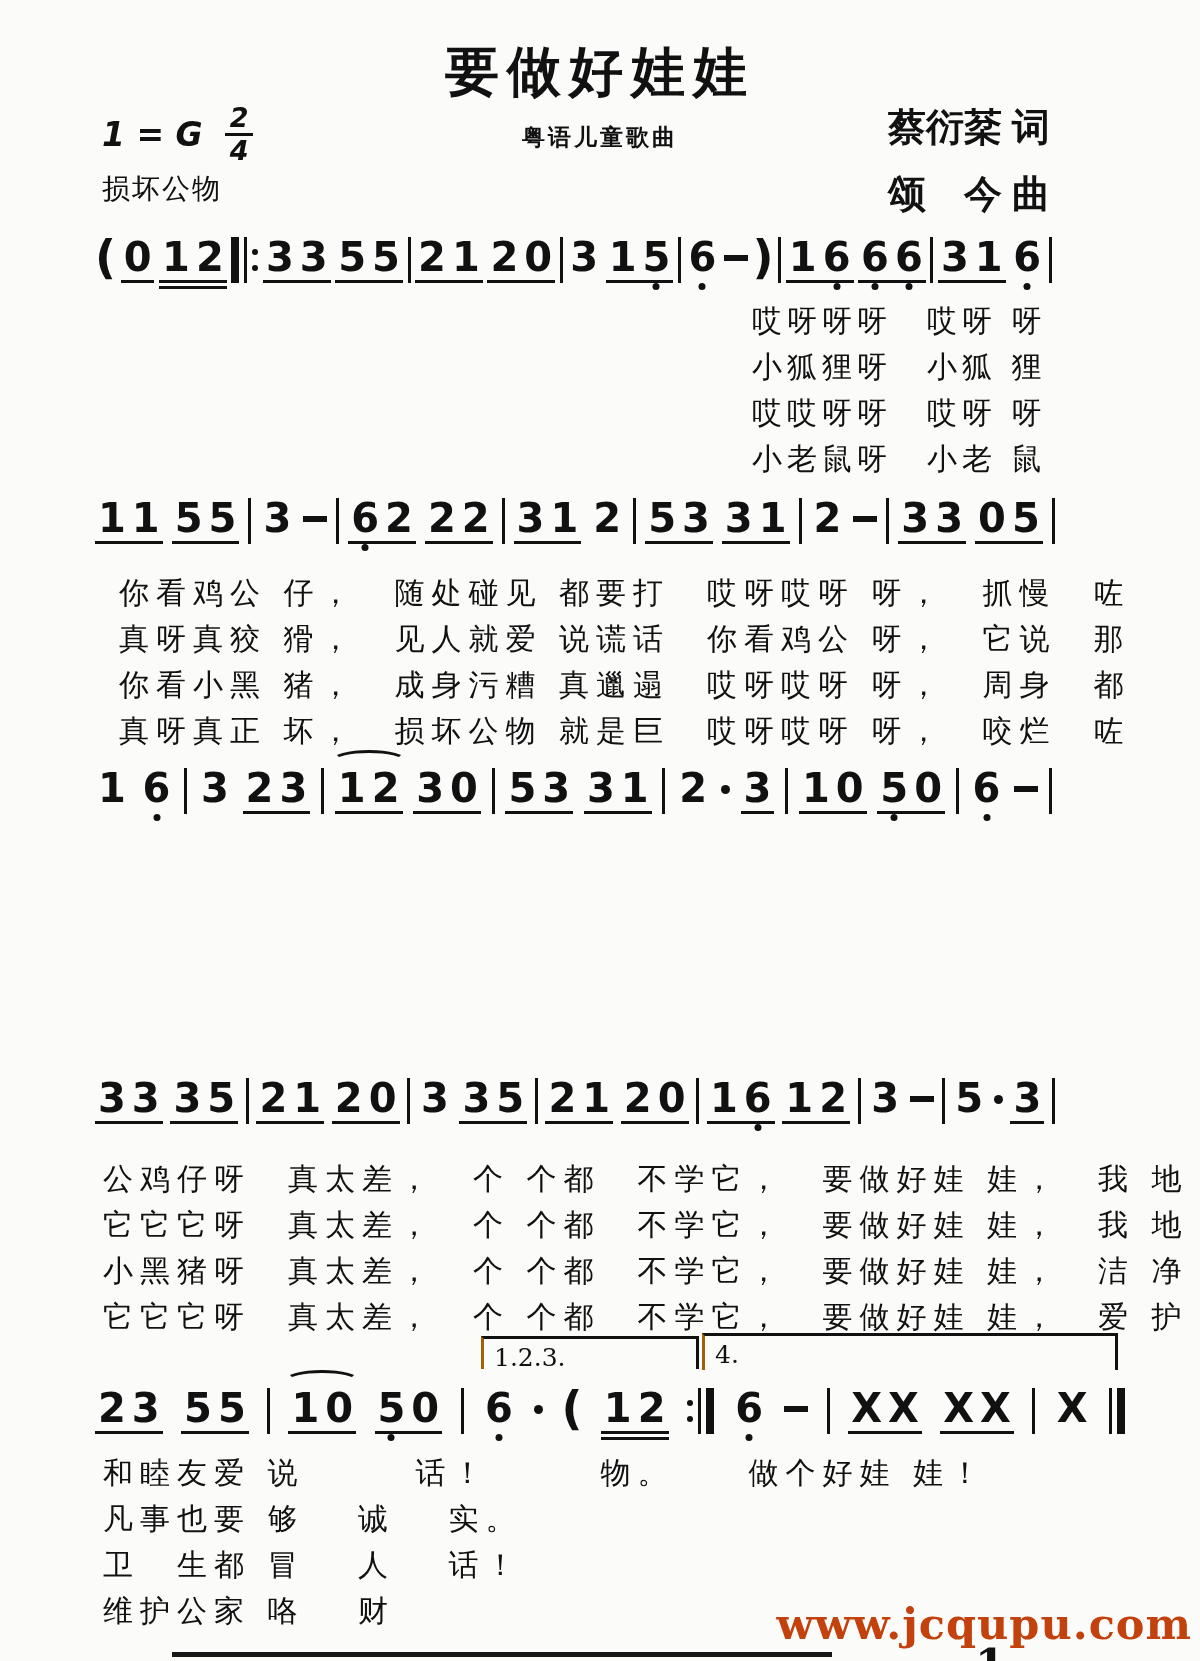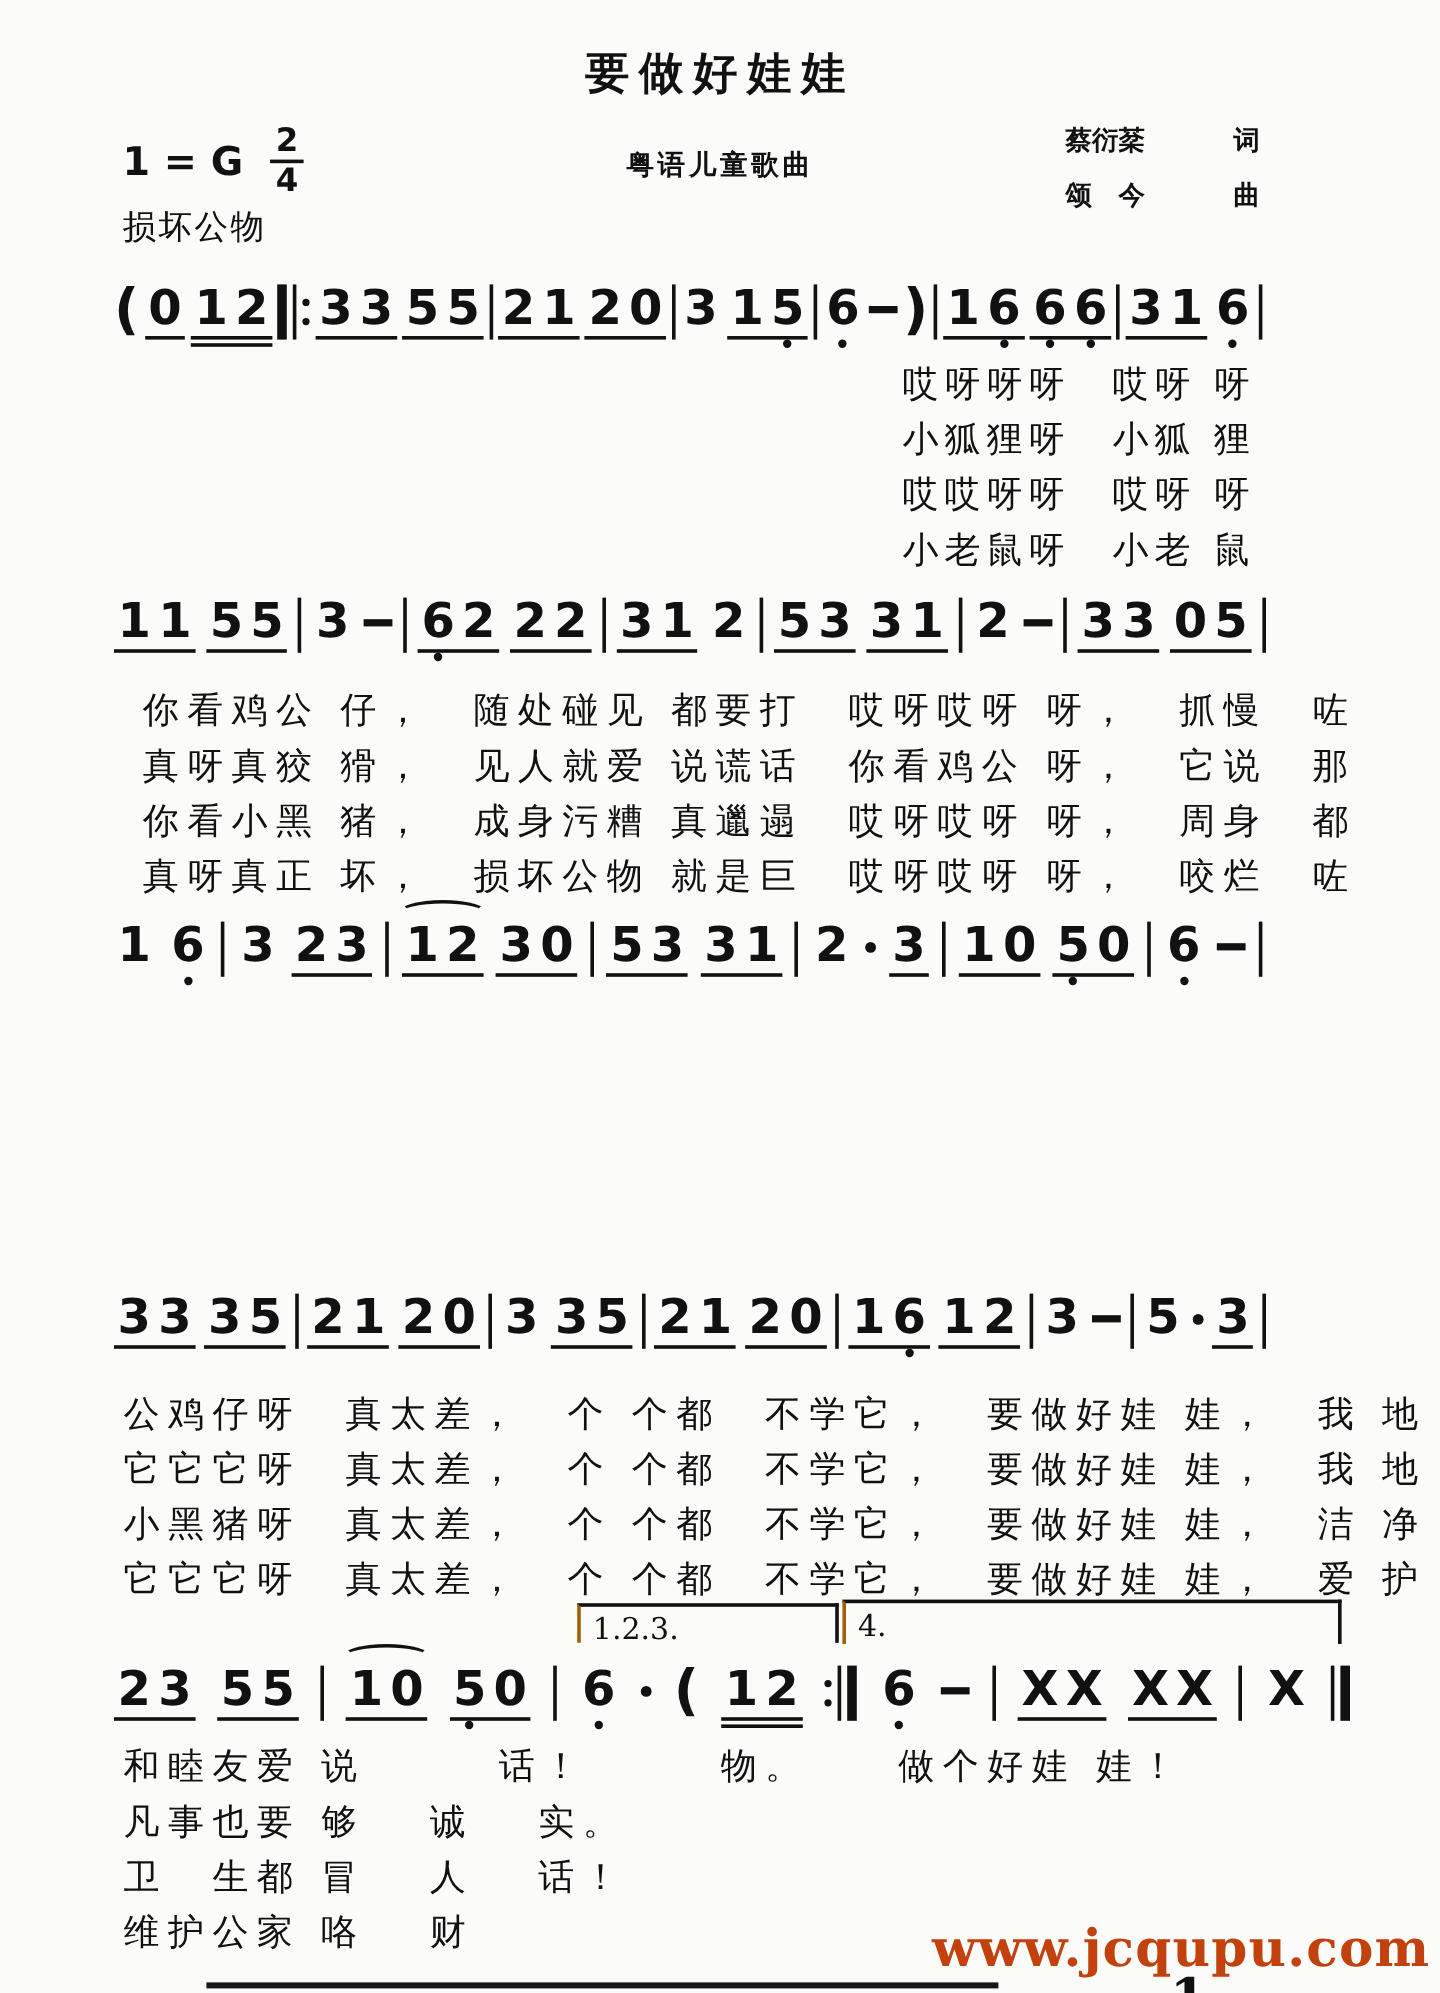--- a/index.html
+++ b/index.html
@@ -1,29 +1,29 @@
 <!DOCTYPE html>
 <html><head>
 <meta charset="utf-8">
 <style>
   html,body{margin:0;padding:0;background:#888;}
   .page{position:relative;width:1200px;height:1661px;margin:0 auto;background:#fbfbfa;overflow:hidden;
         font-family:"DejaVu Sans",sans-serif;color:#111;}
   
   .title{position:absolute;top:36px;left:0;right:0;text-align:center;
-         font-size:37px;font-weight:900;letter-spacing:8px;font-family:"DejaVu Sans",sans-serif;}
+         font-size:54px;font-weight:900;letter-spacing:8px;font-family:"DejaVu Sans",sans-serif;}
   .subtitle{position:absolute;top:122px;left:0;right:0;text-align:center;
             font-size:23px;font-weight:700;letter-spacing:3px;}
   .keyline{position:absolute;left:102px;top:104px;display:flex;align-items:center;gap:22px;
-           font-size:33px;font-weight:700;}
+           font-size:33px;font-weight:700;font-style:italic;}
   .frac{display:inline-flex;flex-direction:column;align-items:center;font-size:27px;line-height:1.02;font-weight:700;}
   .frac .num{border-bottom:3px solid #111;padding:0 5px 1px;}
   .frac .den{padding-top:1px;}
   .tempo{position:absolute;left:102px;top:170px;font-size:28px;font-family:"DejaVu Serif",serif;letter-spacing:2px;}
-  .credits{position:absolute;left:888px;top:102px;width:162px;font-size:22px;font-weight:700;
+  .credits{position:absolute;left:888px;top:102px;width:162px;font-size:38px;font-weight:700;
            font-family:"DejaVu Serif",serif;}
   .credits .crow{display:flex;justify-content:space-between;margin-bottom:16px;}
   
   .mline{position:absolute;display:flex;justify-content:space-between;align-items:flex-start;
          font-weight:700;font-size:40px;line-height:1;}
   .grp{position:relative;display:inline-flex;}
   .chars{display:inline-flex;}
   .ch{display:inline-block;padding:0 3px;position:relative;}
   .uw{display:inline-block;border-bottom:3px solid #111;padding-bottom:3px;}
   .odot{position:absolute;left:50%;transform:translateX(-50%);width:7px;height:7px;border-radius:50%;background:#111;}

